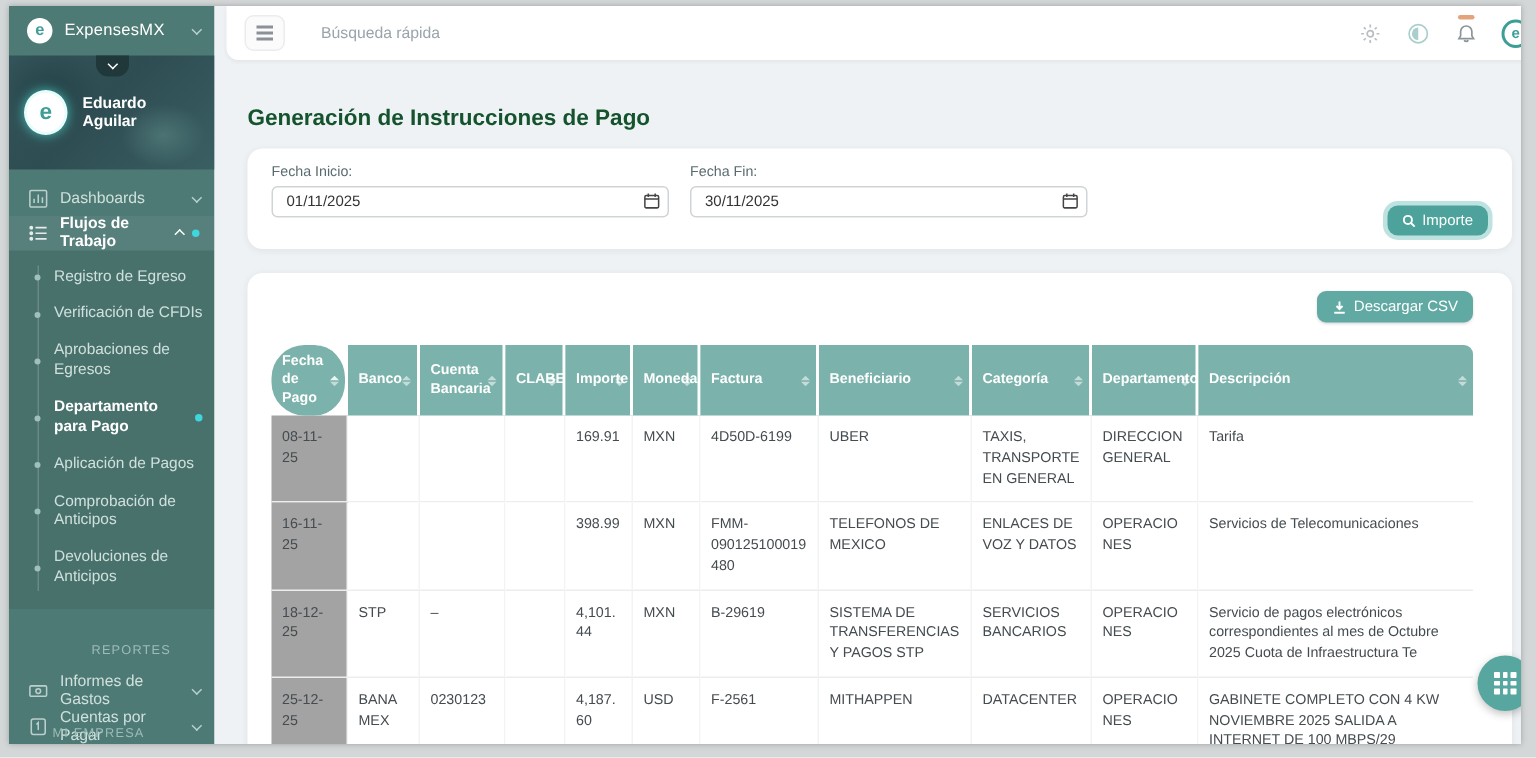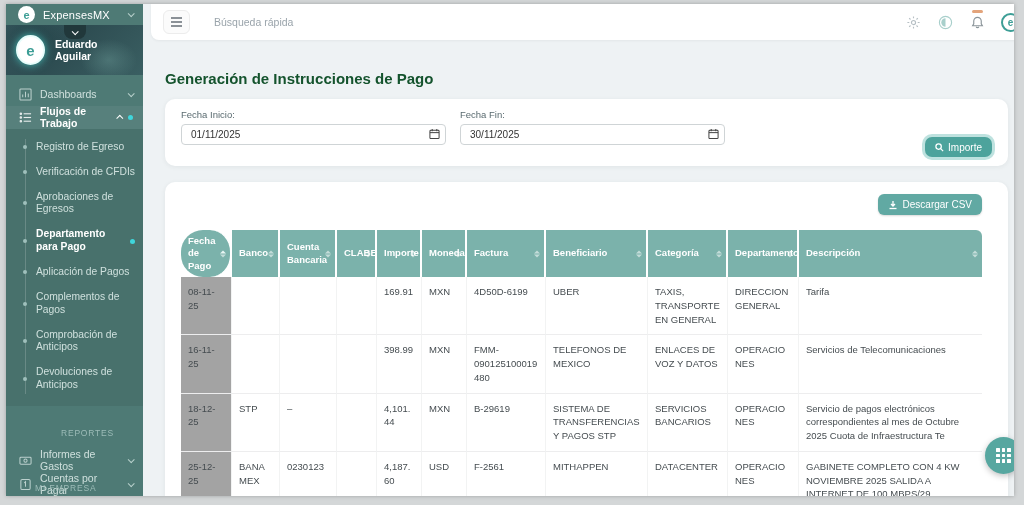--- a/index.html
+++ b/index.html
@@ -221,23 +221,20 @@
         </div>
         <div class="sub-item">
           <span class="sub-label">Aprobaciones de Egresos</span>
         </div>
         <div class="sub-item active">
           <span class="sub-label">Departamento para Pago</span>
           <span class="cyan-dot"></span>
         </div>
         <div class="sub-item">
           <span class="sub-label">Aplicación de Pagos</span>
-        </div>
-        <div class="sub-item">
-          <span class="sub-label">Complementos de Pagos</span>
         </div>
         <div class="sub-item">
           <span class="sub-label">Comprobación de Anticipos</span>
         </div>
         <div class="sub-item">
           <span class="sub-label">Devoluciones de Anticipos</span>
         </div>
       </div>
 
       <div class="section-label section-reportes">REPORTES</div>

